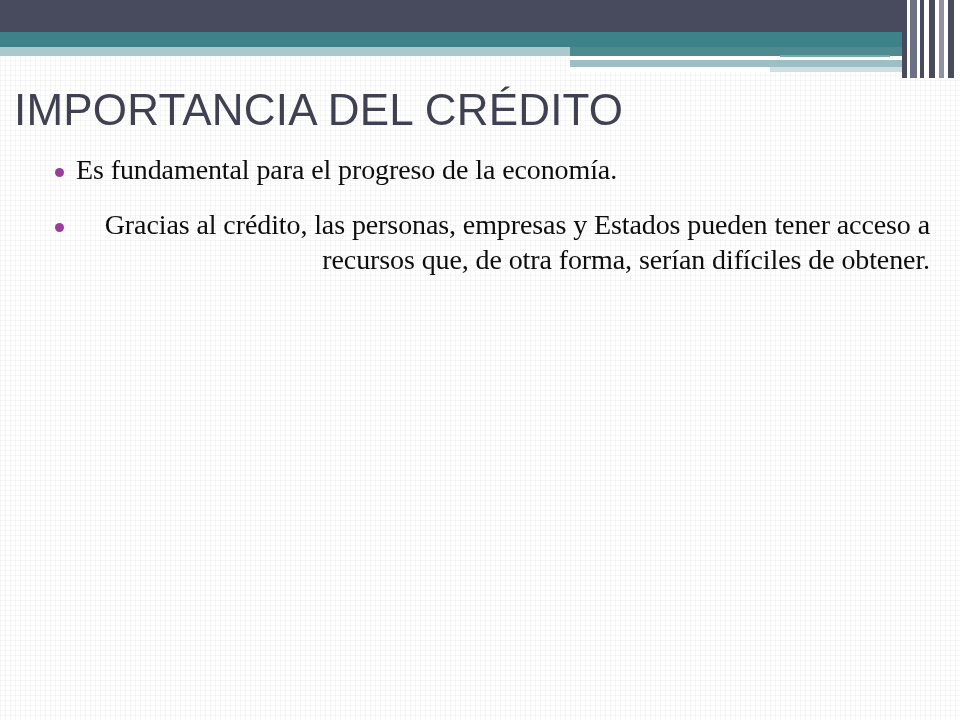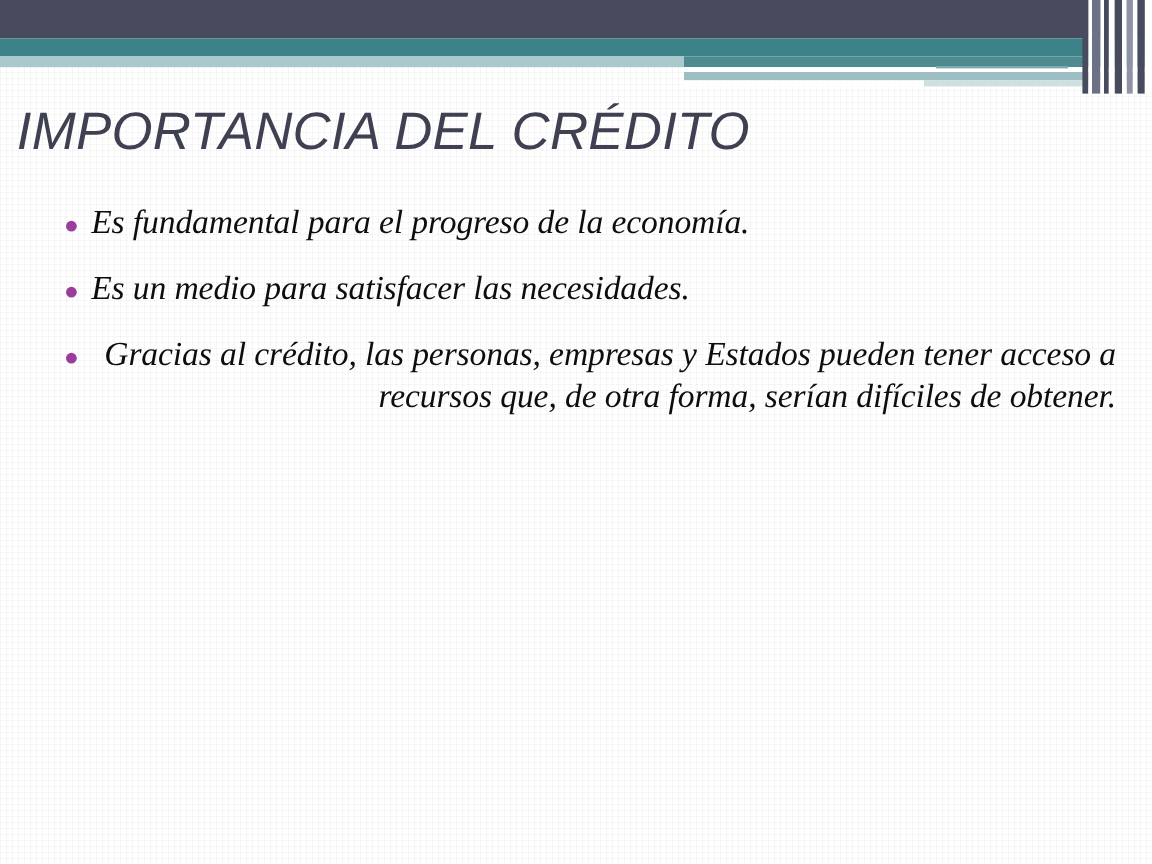--- a/index.html
+++ b/index.html
@@ -14,21 +14,20 @@
     font-family: "Liberation Serif", serif;
   }
 
   
   .slide {
     position: relative;
     width: 960px;
     height: 720px;
     background-color: #f97316;
     overflow: hidden;
-    font-style: italic;
   }
 
   
   .texture {
     position: absolute;
     inset: 0;
     background-color: #ffffff;
     background-image:
       linear-gradient(to right, rgba(0,0,0,0.035) 1px, transparent 1px),
       linear-gradient(to bottom, rgba(0,0,0,0.030) 1px, transparent 1px);
@@ -151,21 +150,21 @@
     letter-spacing: 0.2px;
     color: #3f4152;
     font-weight: 400;
     white-space: nowrap;
   }
 
   
   .body {
     position: absolute;
     left: 40px;
-    top: 168px;
+    top: 152px;
     width: 890px;
     z-index: 4;
   }
   .bullet-row {
     display: flex;
     align-items: flex-start;
     margin-bottom: 20px;
   }
   .bullet-dot {
     flex: 0 0 auto;
@@ -222,24 +221,20 @@
 
   <div class="title" style="color: rgb(63, 65, 82);">IMPORTANCIA DEL CRÉDITO</div>
 
   <div class="body">
 
     <div class="bullet-row">
       <span class="bullet-dot" style="background: rgb(155, 61, 155);"></span>
       <span class="bullet-text" style="color: rgb(13, 13, 13);">Es fundamental para el progreso de la economía.</span>
     </div>
 
-    <div class="bullet-row">
-      <span class="bullet-dot" style="background: rgb(155, 61, 155);"></span>
-      <span class="bullet-text" style="color: rgb(13, 13, 13);">Es un medio para satisfacer las necesidades.</span>
-    </div>
 
     <div class="bullet-row">
       <span class="bullet-dot" style="background: rgb(155, 61, 155);"></span>
       <span class="bullet-text" style="color: rgb(13, 13, 13); text-align: right;">Gracias al crédito, las personas, empresas y Estados pueden tener acceso a recursos que, de otra forma, serían difíciles de obtener.</span>
     </div>
 
 
 
   </div>
 

